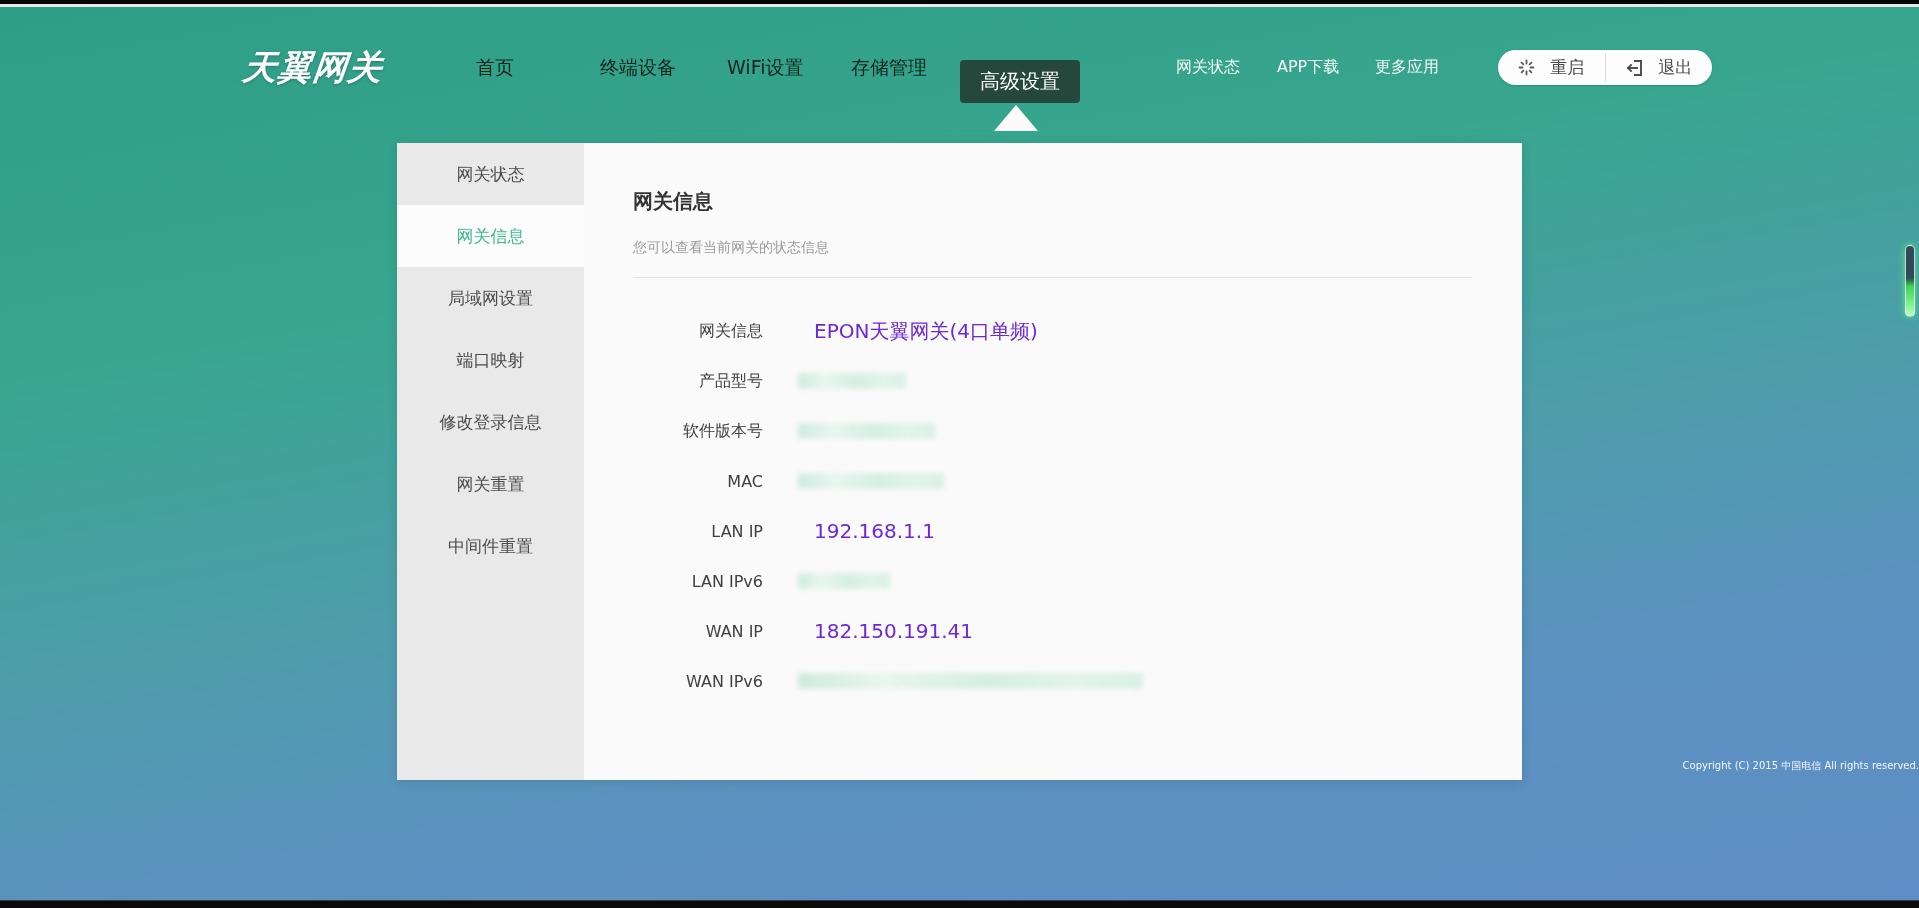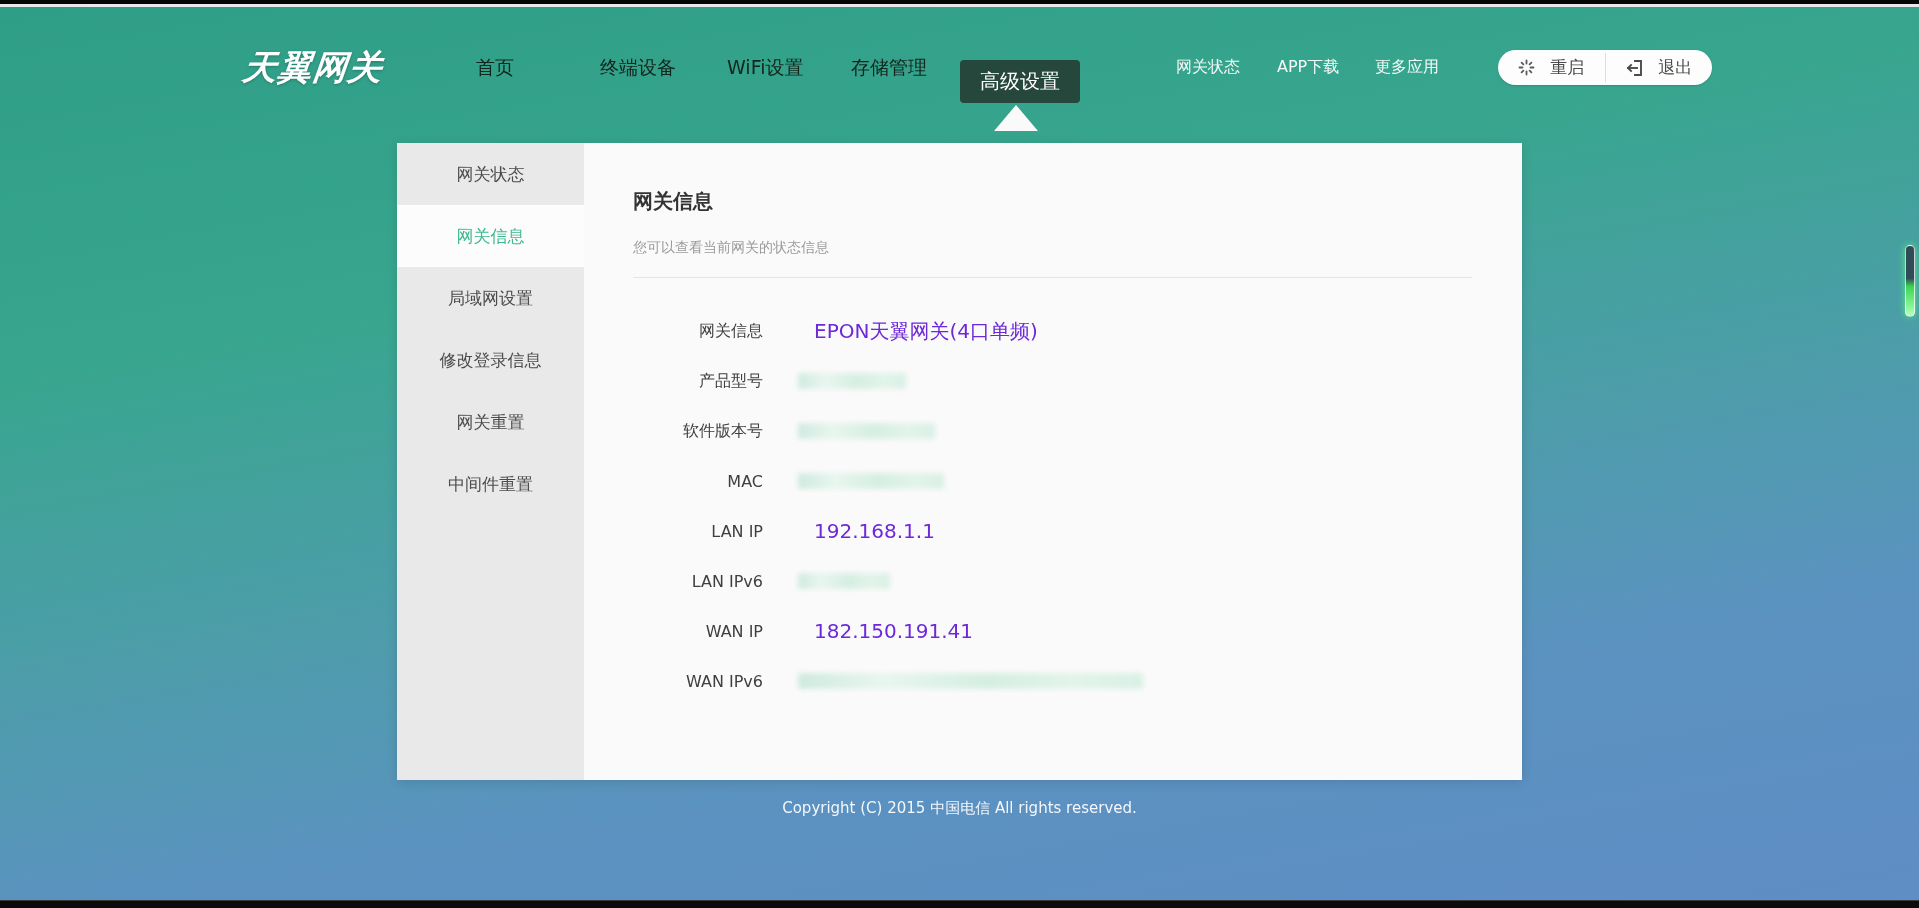--- a/index.html
+++ b/index.html
@@ -71,22 +71,22 @@
   .row-label{width:130px;text-align:right;font-size:16px;color:#3f3f3f;flex:none;}
   .row-value{margin-left:51px;font-size:20px;color:#6d28d9;white-space:nowrap;}
   .redact-wrap{margin-left:35px;display:flex;align-items:center;gap:16px;}
   .redact{
     height:16px;border-radius:2px;filter:blur(2.5px);
     background:linear-gradient(90deg,#cfeadf 0%,#e8f6ef 25%,#d5eee2 55%,#e2f4ea 80%,#d9f0e5 100%);
   }
   .redact.faint{opacity:0.45;}
   
   .footer{
-    position:absolute;left:0;top:792px;width:1919px;text-align:center;
-    font-size:15px;color:#f3f7fb;
+    position:absolute;left:0;top:752px;width:1919px;text-align:right;
+    font-size:10px;color:#f3f7fb;
   }
   .scroll-indicator{
     position:absolute;left:1905px;top:238px;width:10px;height:72px;
     border-radius:6px;border:1px solid rgba(255,255,255,0.75);box-sizing:border-box;
     background:linear-gradient(180deg,#2e4b57 0%,#2e4b57 46%,#3ed455 58%,#8df79b 88%,#b9ffc3 100%);
     box-shadow:0 0 7px rgba(90,255,130,0.8);cursor:pointer;
   }
 </style>
 </head>
 <body>
@@ -141,20 +141,21 @@
     </div>
   </div>
 
   <div class="pointer"></div>
 
   <div class="panel">
     <div class="sidebar">
       <div class="side-item">网关状态</div>
       <div class="side-item active">网关信息</div>
       <div class="side-item">局域网设置</div>
+      <div class="side-item">端口映射</div>
       <div class="side-item">修改登录信息</div>
       <div class="side-item">网关重置</div>
       <div class="side-item">中间件重置</div>
     </div>
 
     <div class="content">
       <div class="page-title">网关信息</div>
       <div class="page-subtitle">您可以查看当前网关的状态信息</div>
       <div class="rule"></div>
 

